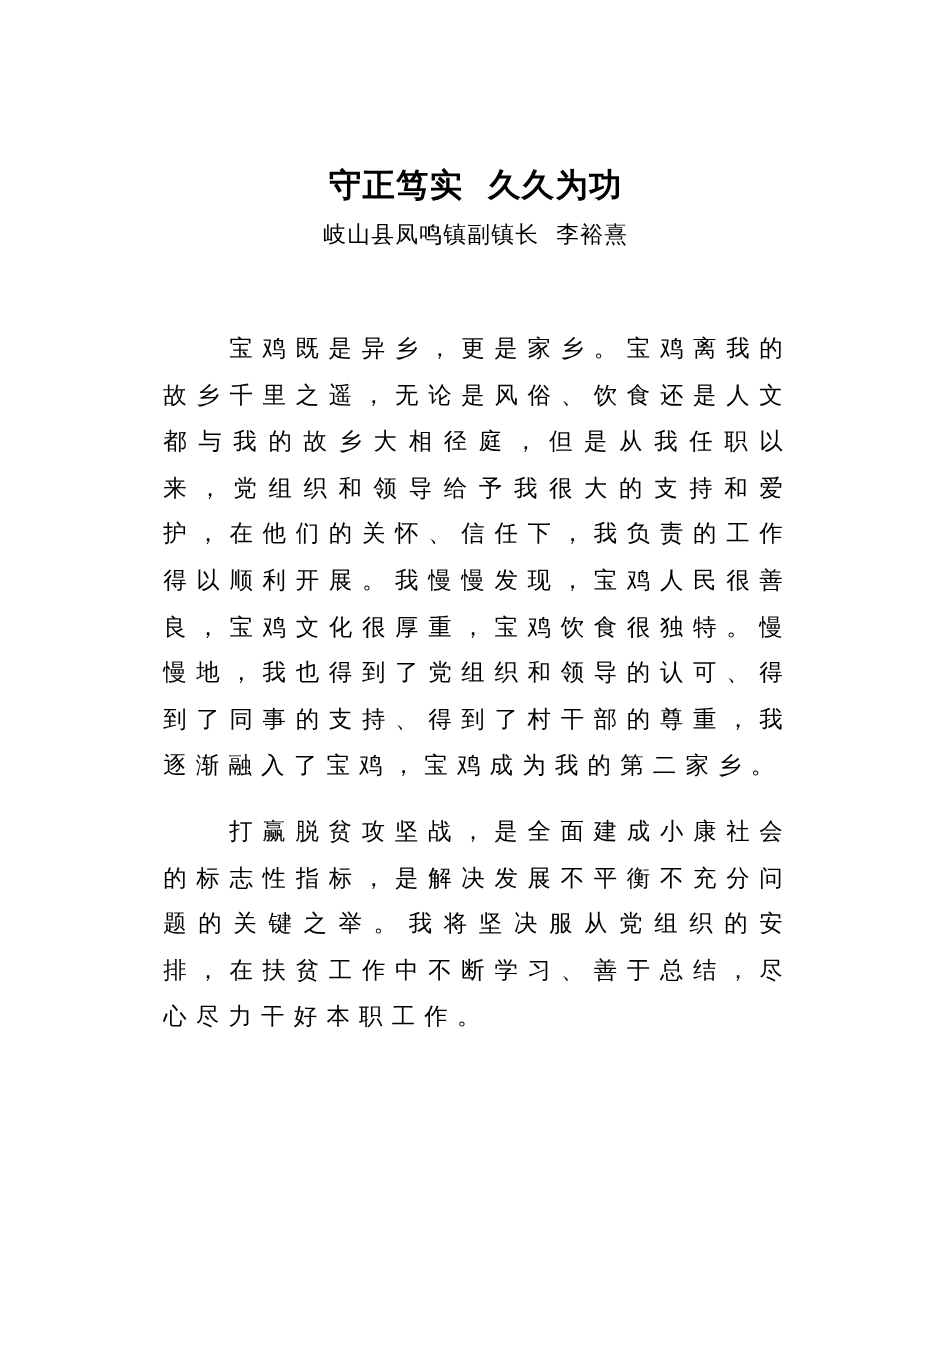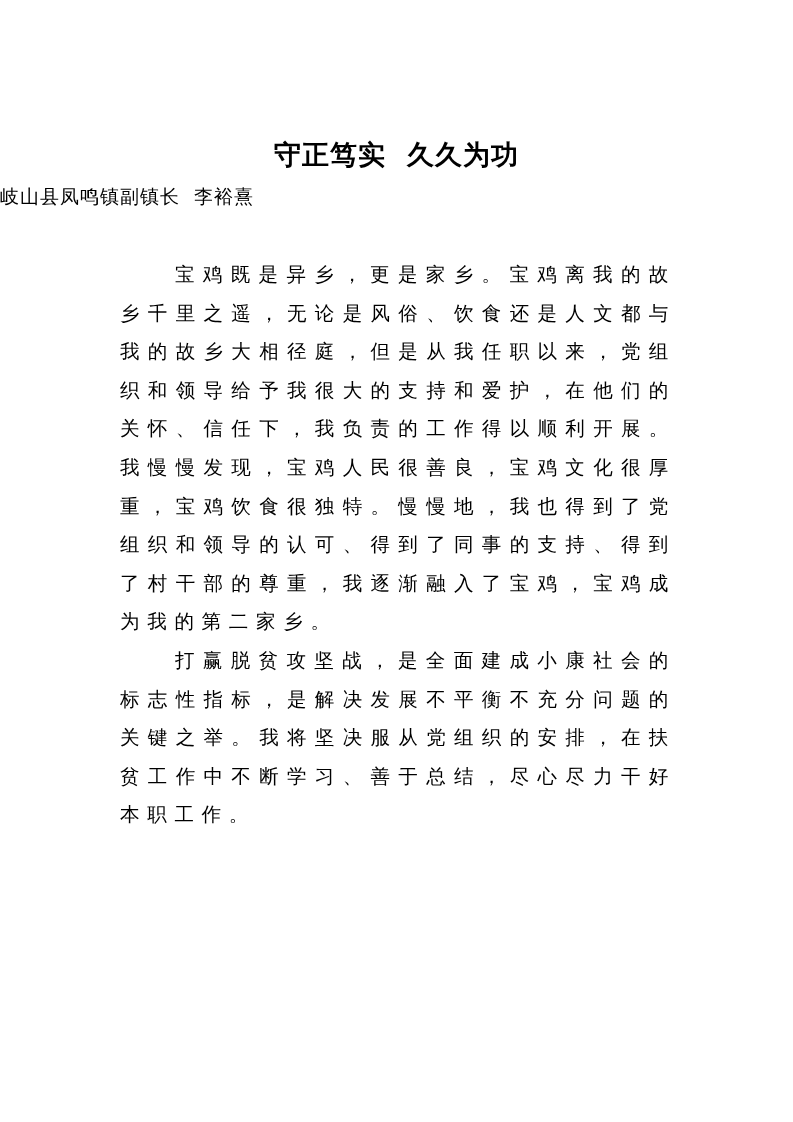--- a/index.html
+++ b/index.html
@@ -32,39 +32,40 @@
     font-size: 27px;
     line-height: 40px;
     letter-spacing: 1px;
     white-space: pre;
   }
   .subtitle {
     position: absolute;
     left: 0;
     top: 181px;
     width: 793px;
+    text-align: center;
     font-family: "DejaVu Serif", serif;
     font-size: 19px;
     line-height: 30px;
     letter-spacing: 1px;
     white-space: pre;
   }
   .body {
     position: absolute;
     left: 120px;
     top: 256px;
     width: 556px;
     font-family: "DejaVu Sans", sans-serif;
     font-size: 19.5px;
     line-height: 38.6px;
     letter-spacing: 7.7px;
     text-align: justify;
   }
   .body p {
-    margin: 0;
+    margin: 16px;
     text-indent: 55px;
     word-break: break-all;
   }
 </style>
 </head>
 <body>
 
 <div class="page">
   <div class="title">守正笃实  久久为功</div>
   <div class="subtitle">岐山县凤鸣镇副镇长  李裕熹</div>

